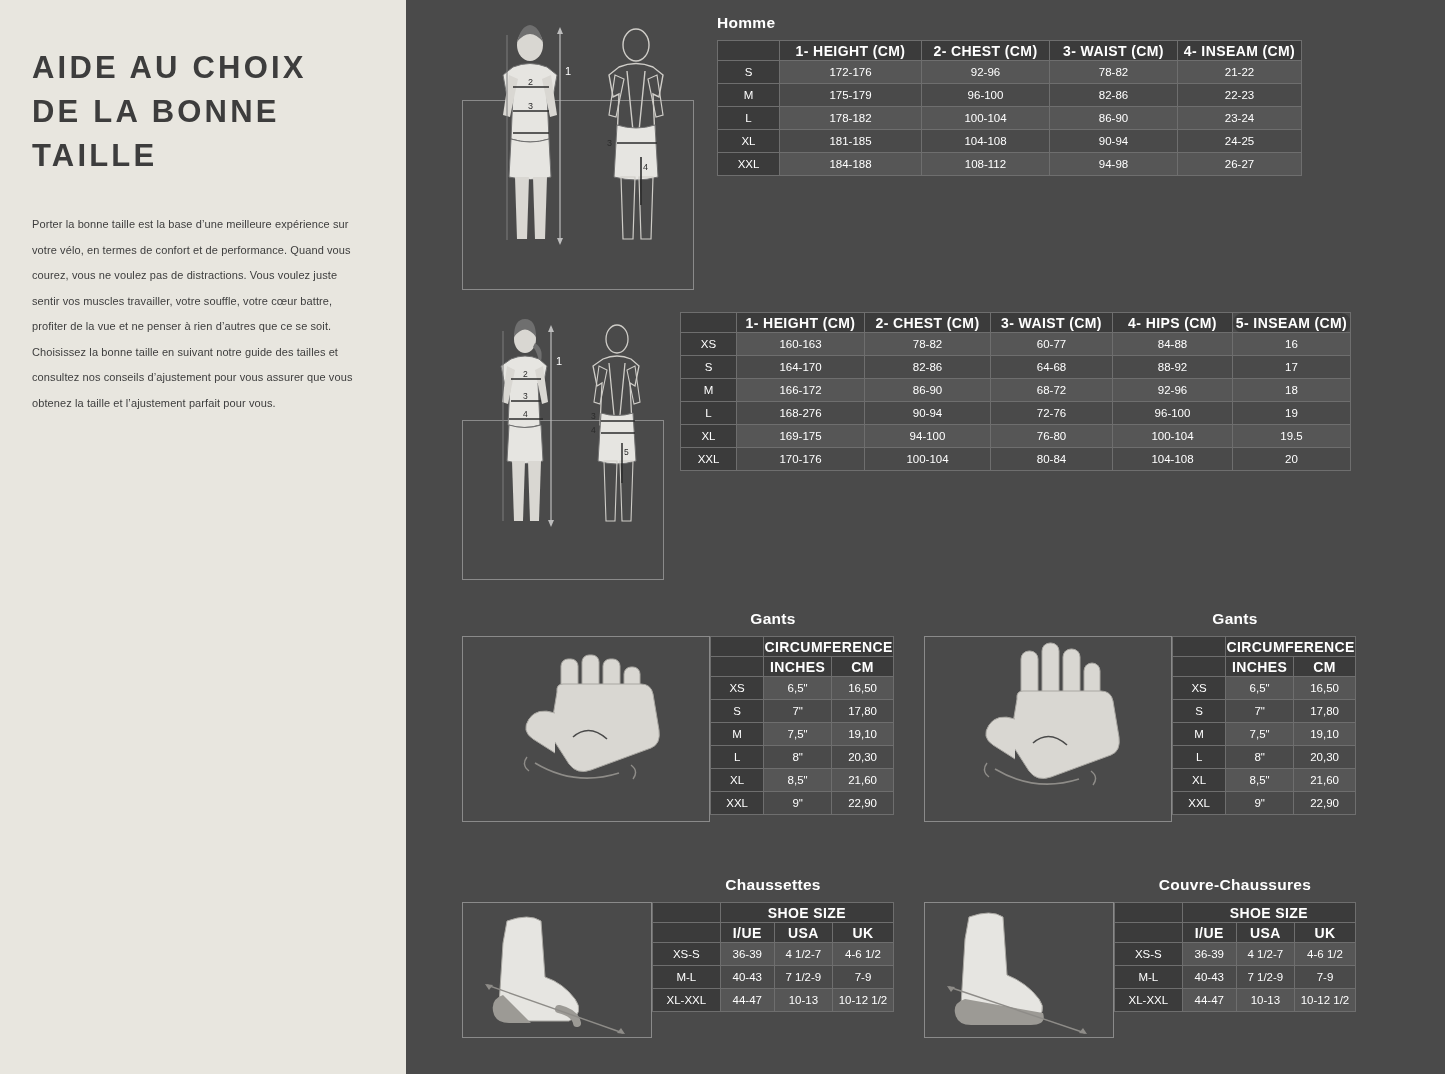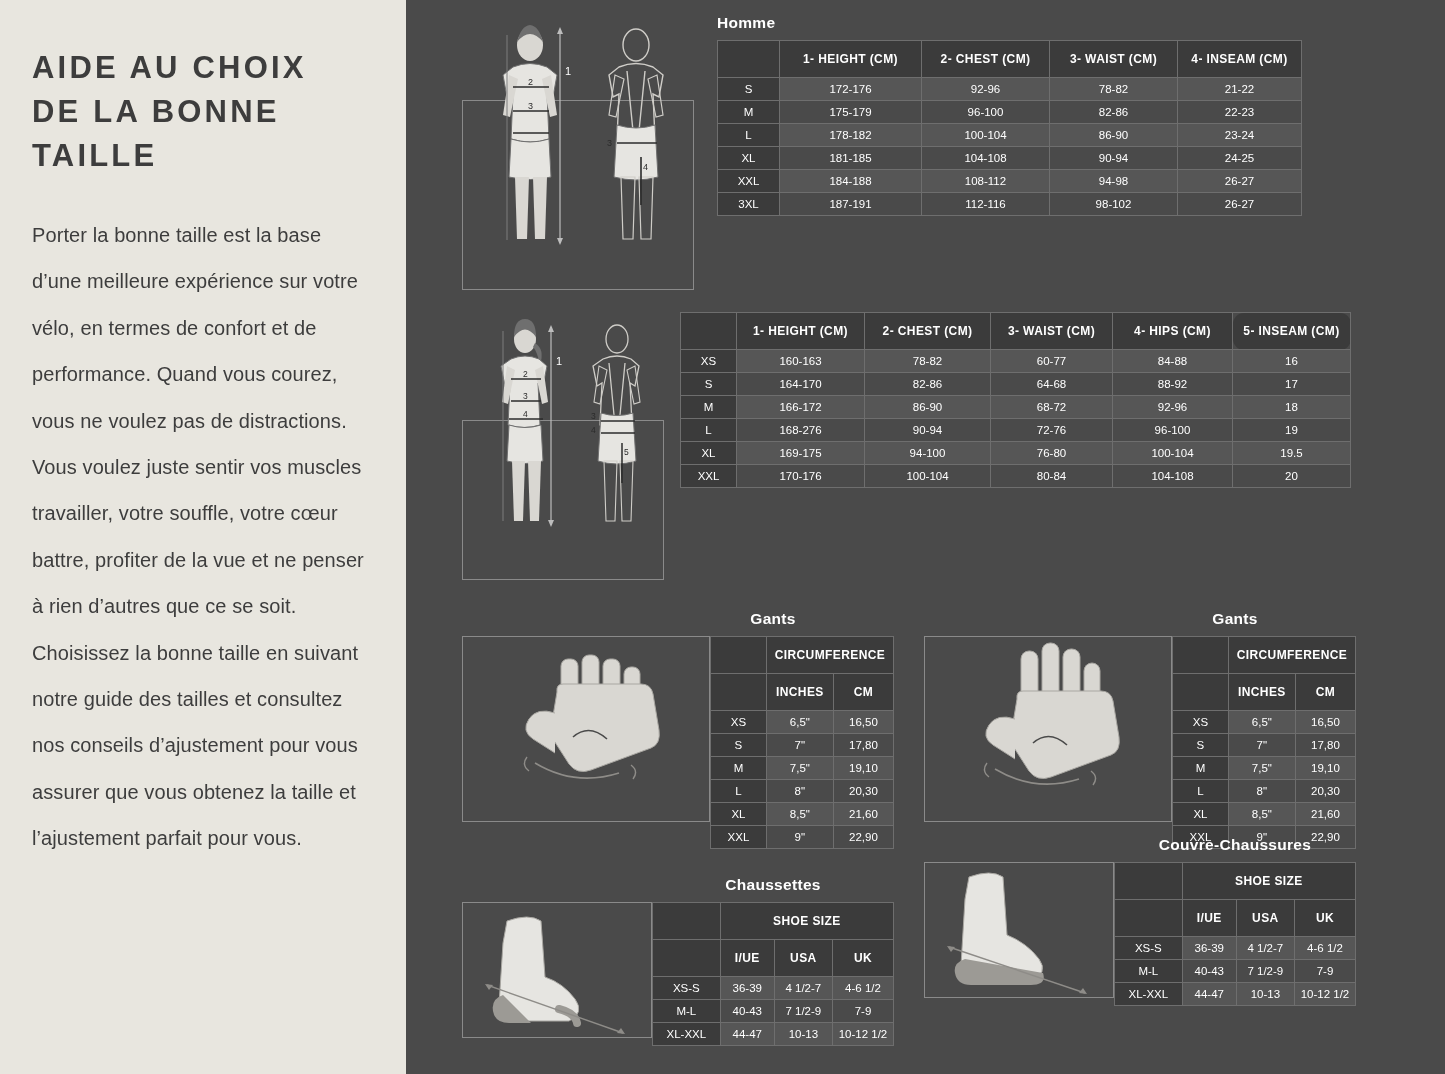--- a/index.html
+++ b/index.html
@@ -22,21 +22,21 @@
   }
   .left h1 {
     font-size: 31px;
     line-height: 1.42;
     letter-spacing: 3.2px;
     font-weight: 700;
     margin: 0 0 34px 0;
     color: #3d3d3d;
   }
   .left p {
-    font-size: 20px;
+    font-size: 11px;
     line-height: 2.32;
     margin: 0;
     color: #3d3d3d;
     letter-spacing: .1px;
   }
 
   
   .right { position: relative; flex:1; height:1074px; }
 
   .block { position:absolute; }
@@ -58,23 +58,23 @@
     text-align: center;
     color: #fff;
     font-weight: normal;
     padding: 0;
     height: 23px;
     white-space: nowrap;
   }
   table.sz thead th {
     background: #3b3b3b;
     font-weight: 700;
-    font-size: 12px;
+    font-size: 14px;
     letter-spacing: .4px;
-    height: 37px;
+    height: 20px;
   }
   table.sz tbody tr:nth-child(odd) td { background: #565656; }
   table.sz tbody tr:nth-child(even) td { background: #4a4a4a; }
   table.sz td.sizecell { background: #3b3b3b !important; font-weight:400; }
   table.sz thead th.blank { background:#3b3b3b; }
 
   
   svg { display:block; }
 
   .gl-title { text-align:center; }
@@ -192,27 +192,20 @@
                   <td>181-185</td>
                   <td>104-108</td>
                   <td>90-94</td>
                   <td>24-25</td>
                 </tr>
               <tr>
                   <td class="sizecell">XXL</td>
                   <td>184-188</td>
                   <td>108-112</td>
                   <td>94-98</td>
-                  <td>26-27</td>
-                </tr>
-              <tr>
-                  <td class="sizecell">3XL</td>
-                  <td>187-191</td>
-                  <td>112-116</td>
-                  <td>98-102</td>
                   <td>26-27</td>
                 </tr>
             </tbody>
           </table>
         </div>
       </div>
     </div>
 
     <div class="block" style="left:56px; top:312px;">
       <div style="display:flex; align-items:flex-start;">
@@ -511,21 +504,21 @@
                 <td class="sizecell">XL-XXL</td>
                 <td>44-47</td>
                 <td>10-13</td>
                 <td>10-12 1/2</td>
               </tr>
           </tbody>
         </table>
       </div>
     </div>
 
-    <div class="block" style="left:518px; top:836px; width:432px;">
+    <div class="block" style="left:518px; top:876px; width:432px;">
       <div class="block-title gl-title" style="margin-left:190px;">Couvre-Chaussures</div>
       <div style="display:flex; align-items:flex-start;">
         <div class="fig" style="width:190px;height:136px;">
           <svg width="190" height="136" viewBox="0 0 190 136">
             <path d="M44 14 q22 -8 34 0 l4 58 q20 8 32 24 q10 14 -8 22 l-56 0 q-14 -2 -14 -16 l4 -66 z" fill="#e6e5e1" stroke="#a9a7a2"></path>
             <path d="M40 96 q-12 4 -10 14 q2 12 16 12 l60 0 q16 0 12 -12" fill="#9c9a95"></path>
             <line x1="24" y1="84" x2="160" y2="130" stroke="#8e8c88" stroke-width="1.4"></line>
             <polygon points="22,83 30,84 26,89" fill="#8e8c88"></polygon>
             <polygon points="162,131 154,130 158,125" fill="#8e8c88"></polygon>
           </svg>

